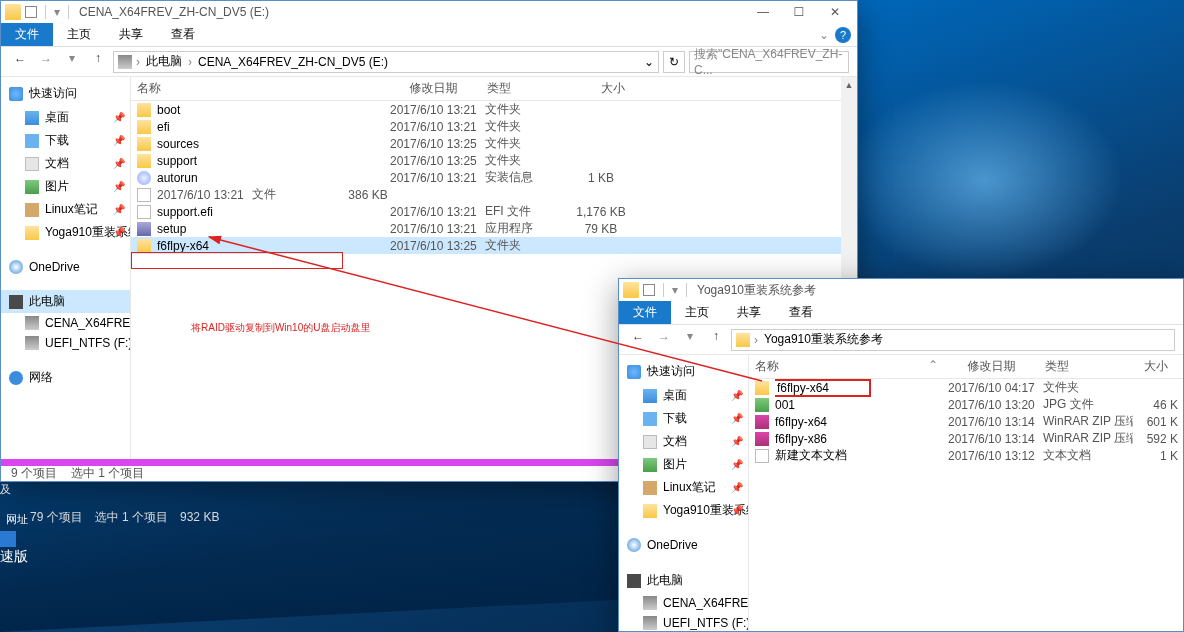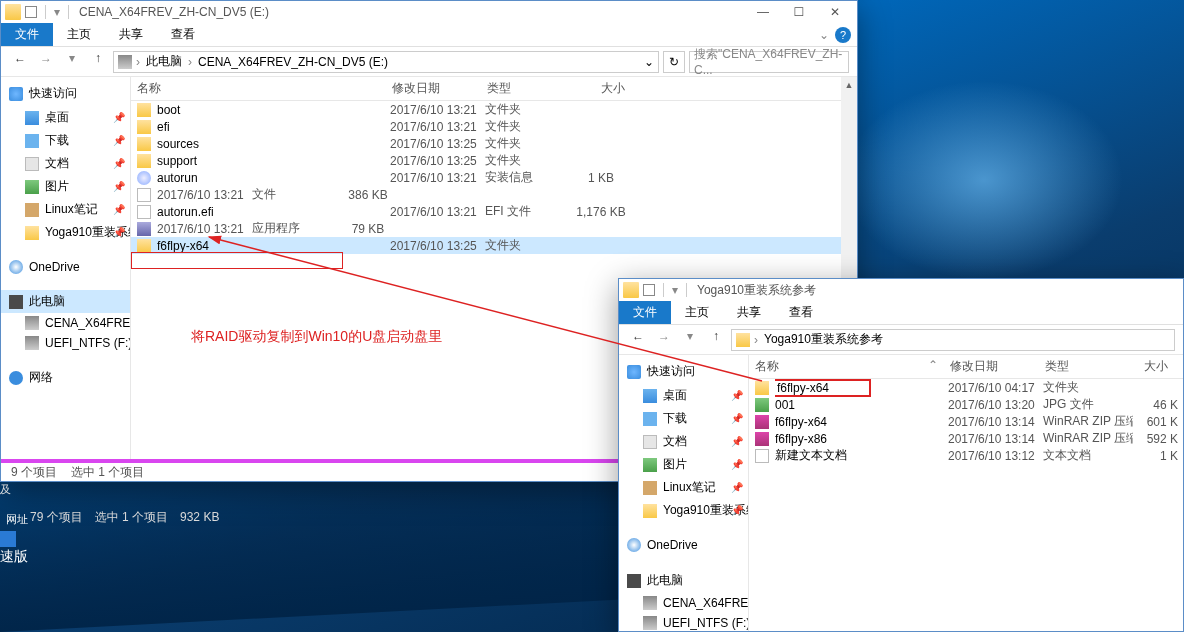--- a/index.html
+++ b/index.html
@@ -62,21 +62,21 @@
 .nav-cloud { background: radial-gradient(circle, #fff, #3a8dde); border-radius: 50%; }
 .nav-pc { background: #4a4a4a; }
 .nav-drive { background: linear-gradient(#888, #ccc); }
 .nav-net { background: #3a8dde; border-radius: 50%; }
 
 
 .file-area { flex: 1; display: flex; flex-direction: column; position: relative; }
 .file-header { height: 24px; display: flex; align-items: center; border-bottom: 1px solid #e7e7e7; color: #555; }
 .file-col { padding: 0 6px; }
 .col-name { flex: 0 0 255px; }
-.col-date { flex: 0 0 95px; }
+.col-date { flex: 0 0 95px; text-align: center; }
 .col-type { flex: 0 0 90px; }
 .col-size { flex: 0 0 60px; text-align: right; }
 .win2 .col-name { flex: 0 0 195px; }
 .win2 .col-type2 { flex: 0 0 90px; }
 .win2 .col-size2 { flex: 0 0 45px; text-align: right; }
 
 .file-rows { flex: 1; overflow: auto; }
 .file-row { height: 17px; display: flex; align-items: center; padding-left: 6px; }
 .file-row.selected { background: #cce8ff; }
 .fi { width: 14px; height: 14px; margin-right: 6px; flex-shrink: 0; }
@@ -92,27 +92,27 @@
 .ft { flex: 0 0 90px; color: #555; }
 .fs { flex: 0 0 60px; text-align: center; padding-right: 8px; color: #555; }
 .win2 .fn { flex: 0 0 173px; }
 .win2 .ft2 { flex: 0 0 90px; color: #555; white-space: nowrap; overflow: hidden; }
 .win2 .fs2 { flex: 0 0 45px; text-align: right; color: #555; }
 
 .redbox { border: 2px solid #d22; }
 .red-highlight-1 { position: absolute; left: 0px; top: 151px; width: 212px; height: 17px; border: 1.5px solid #d22; pointer-events: none; }
 
 
-.statusbar { height: 22px; border-top: 4px solid #d946ef; display: flex; align-items: center; padding: 0 10px; color: #555; }
+.statusbar { height: 22px; border-top: 7px solid #d946ef; display: flex; align-items: center; padding: 0 10px; color: #555; }
 .status-item { margin-right: 14px; }
 .view-toggles { margin-left: auto; display: flex; gap: 2px; }
 .vt { width: 20px; height: 16px; border: 1px solid #ccc; }
 
 
-.annotation-text { position: absolute; left: 190px; top: 327px; color: #d22; font-size: 14px; z-index: 5; }
+.annotation-text { position: absolute; left: 190px; top: 320px; color: #d22; font-size: 10px; z-index: 5; }
 .arrow-svg { position: absolute; left: 0; top: 0; width: 858px; height: 482px; pointer-events: none; z-index: 4; }
 
 
 .left-strip { position: absolute; left: 0; top: 482px; width: 30px; height: 60px; }
 .left-text { color: #fff; font-size: 11px; }
 .bottom-status { position: absolute; left: 30px; top: 509px; color: #ddd; font-size: 12px; }
 
 .scrollbar-right { position: absolute; right: 0; top: 0; width: 16px; bottom: 0; background: #f1f1f1; }
 .scroll-arrow { position: absolute; width: 16px; height: 16px; text-align: center; color: #666; font-size: 9px; line-height: 16px; }
 </style>
@@ -290,27 +290,28 @@
             <span class="fs">1 KB</span>
           </div>
           <div class="file-row">
             <span class="fi fi-file"></span>
             <span class="fd">2017/6/10 13:21</span>
             <span class="ft">文件</span>
             <span class="fs">386 KB</span>
           </div>
           <div class="file-row">
             <span class="fi fi-file"></span>
-            <span class="fn">autorun.efi</span>
+            <span class="fn">support.efi</span>
             <span class="fd">2017/6/10 13:21</span>
             <span class="ft">EFI 文件</span>
             <span class="fs">1,176 KB</span>
           </div>
           <div class="file-row">
             <span class="fi fi-exe"></span>
+            <span class="fn">setup</span>
             <span class="fd">2017/6/10 13:21</span>
             <span class="ft">应用程序</span>
             <span class="fs">79 KB</span>
           </div>
           <div class="file-row selected">
             <span class="fi fi-folder"></span>
             <span class="fn">f6flpy-x64</span>
             <span class="fd">2017/6/10 13:25</span>
             <span class="ft">文件夹</span>
             <span class="fs"></span>

